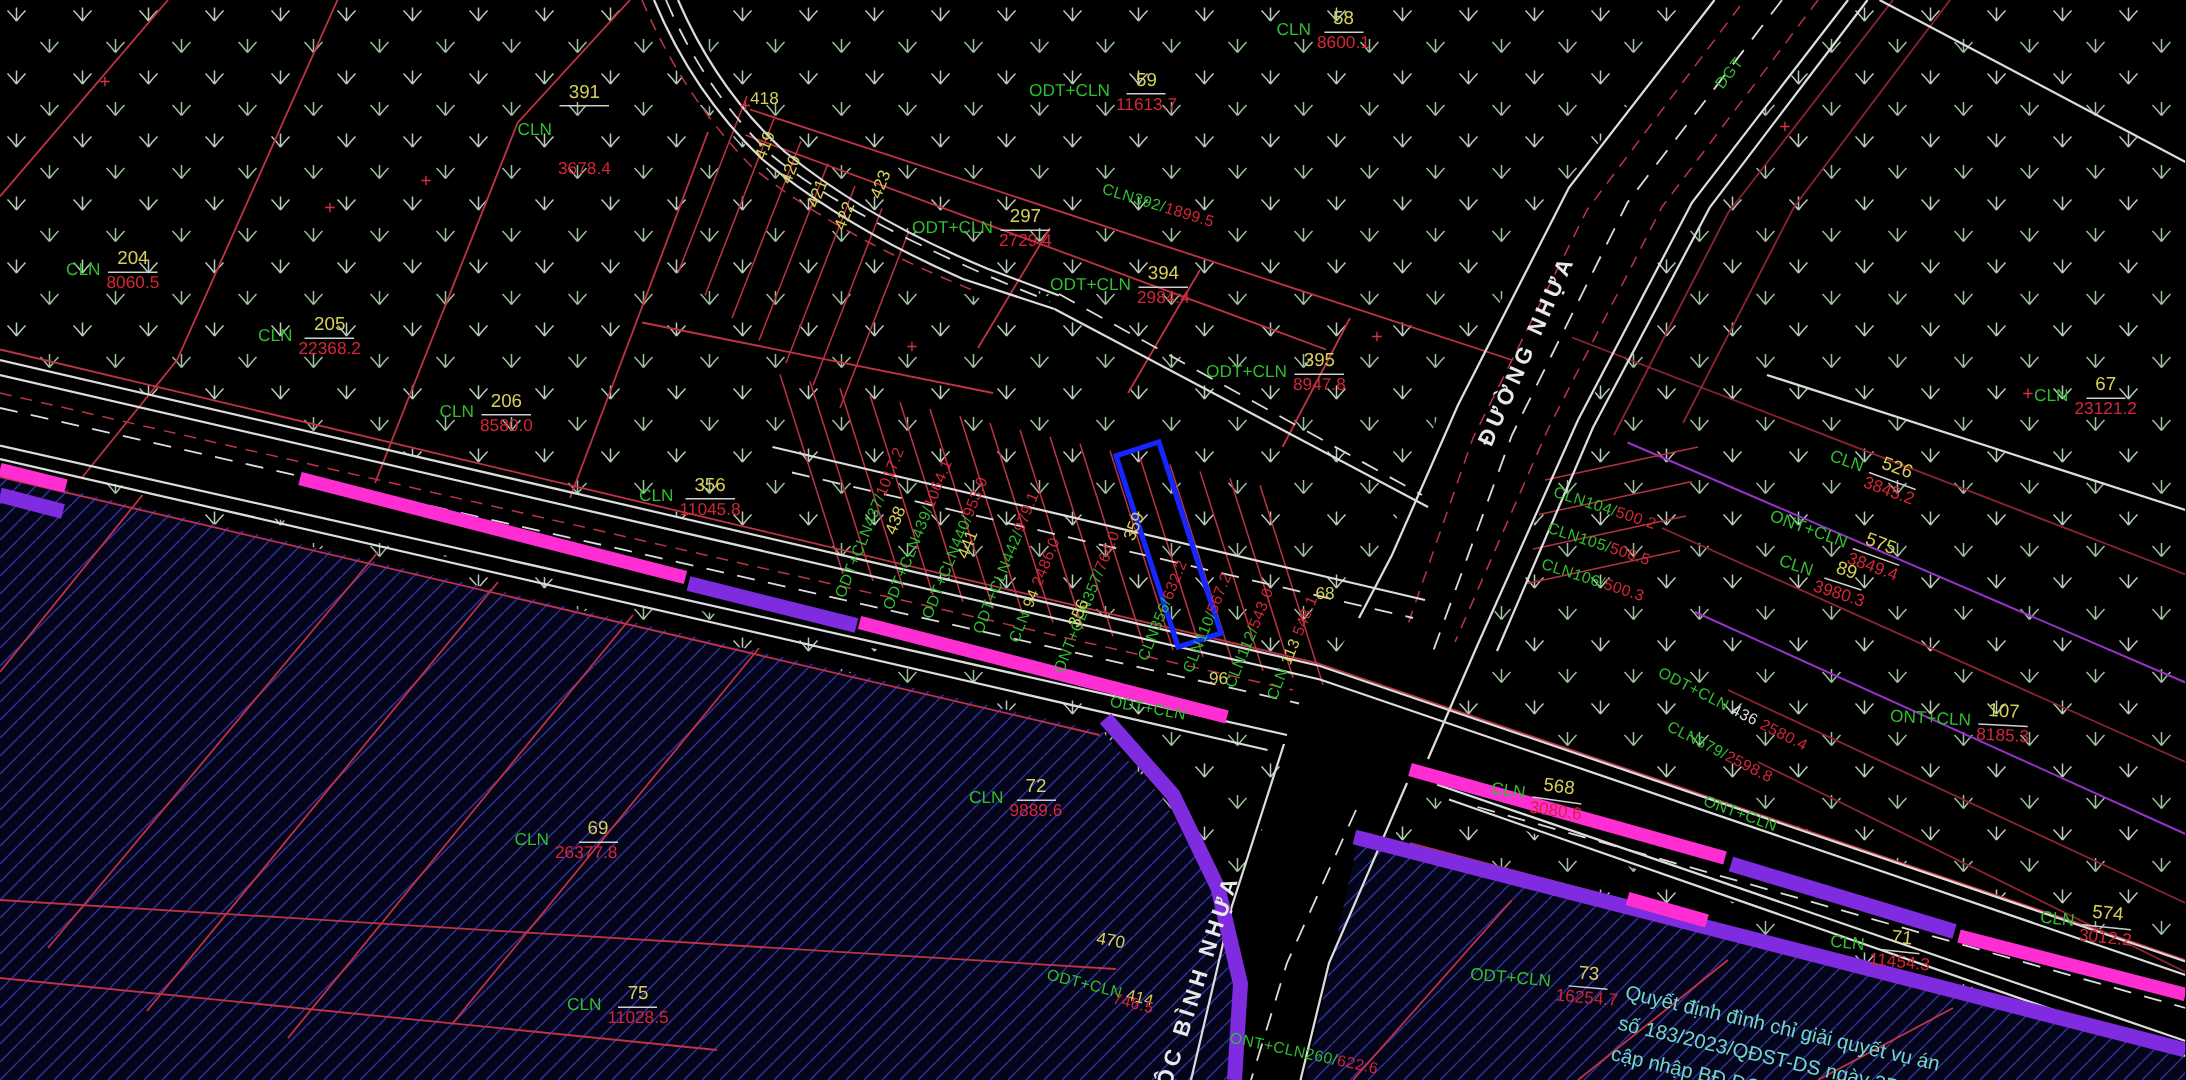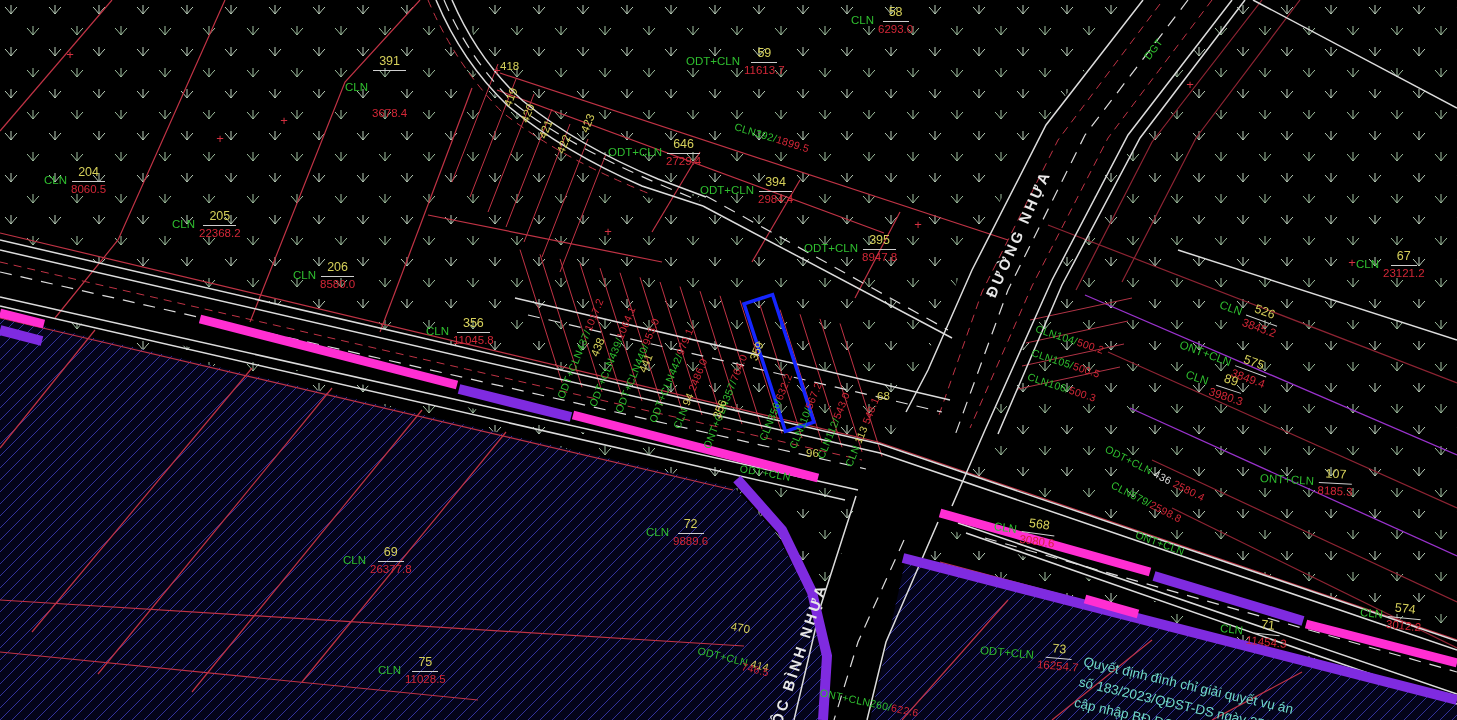--- a/index.html
+++ b/index.html
@@ -224,34 +224,34 @@
         <span class="cls">CLN</span>
         <span class="frac" style="display: flex;">
           <span class="num">356</span>
           <span class="area">11045.8</span>
         </span>
       </div>
       <div class="plabel" style="left: 851px; top: 6px;">
         <span class="cls">CLN</span>
         <span class="frac" style="display: flex;">
           <span class="num">58</span>
-          <span class="area">6293.0</span>
+          <span class="area">8600.1</span>
         </span>
       </div>
       <div class="plabel" style="left: 686px; top: 47px;">
         <span class="cls">ODT+CLN</span>
         <span class="frac" style="display: flex;">
           <span class="num">59</span>
           <span class="area">11613.7</span>
         </span>
       </div>
       <div class="plabel" style="left: 608px; top: 138px;">
         <span class="cls">ODT+CLN</span>
         <span class="frac" style="display: flex;">
-          <span class="num">646</span>
+          <span class="num">297</span>
           <span class="area">2729.4</span>
         </span>
       </div>
       <div class="plabel" style="left: 700px; top: 176px;">
         <span class="cls">ODT+CLN</span>
         <span class="frac" style="display: flex;">
           <span class="num">394</span>
           <span class="area">2984.4</span>
         </span>
       </div>
@@ -306,21 +306,21 @@
       </div>
       <div class="plabel" style="left: 646px; top: 518px;">
         <span class="cls">CLN</span>
         <span class="frac" style="display: flex;">
           <span class="num">72</span>
           <span class="area">9889.6</span>
         </span>
       </div>
       <div class="plabel" style="left: 343px; top: 546px;">
         <span class="cls">CLN</span>
-        <span class="frac" style="display: flex;">
+        <span class="frac" style="display: flex; align-items: flex-end;">
           <span class="num">69</span>
           <span class="area">26377.8</span>
         </span>
       </div>
       <div class="plabel" style="left: 378px; top: 656px;">
         <span class="cls">CLN</span>
         <span class="frac" style="display: flex;">
           <span class="num">75</span>
           <span class="area">11028.5</span>
         </span>

